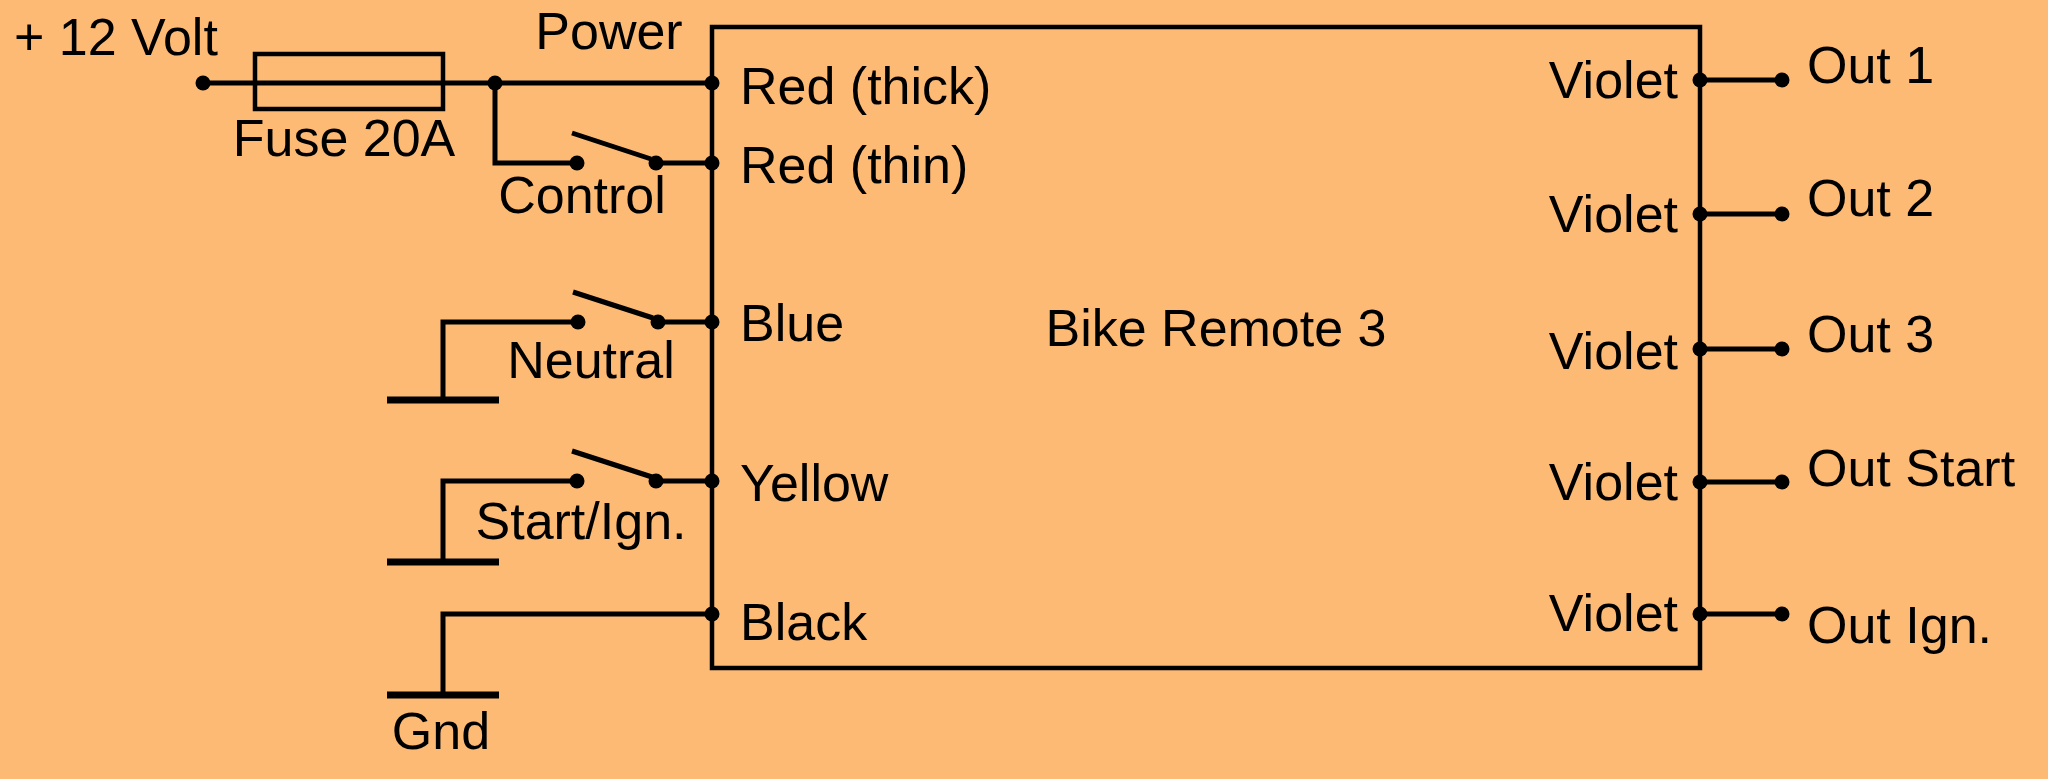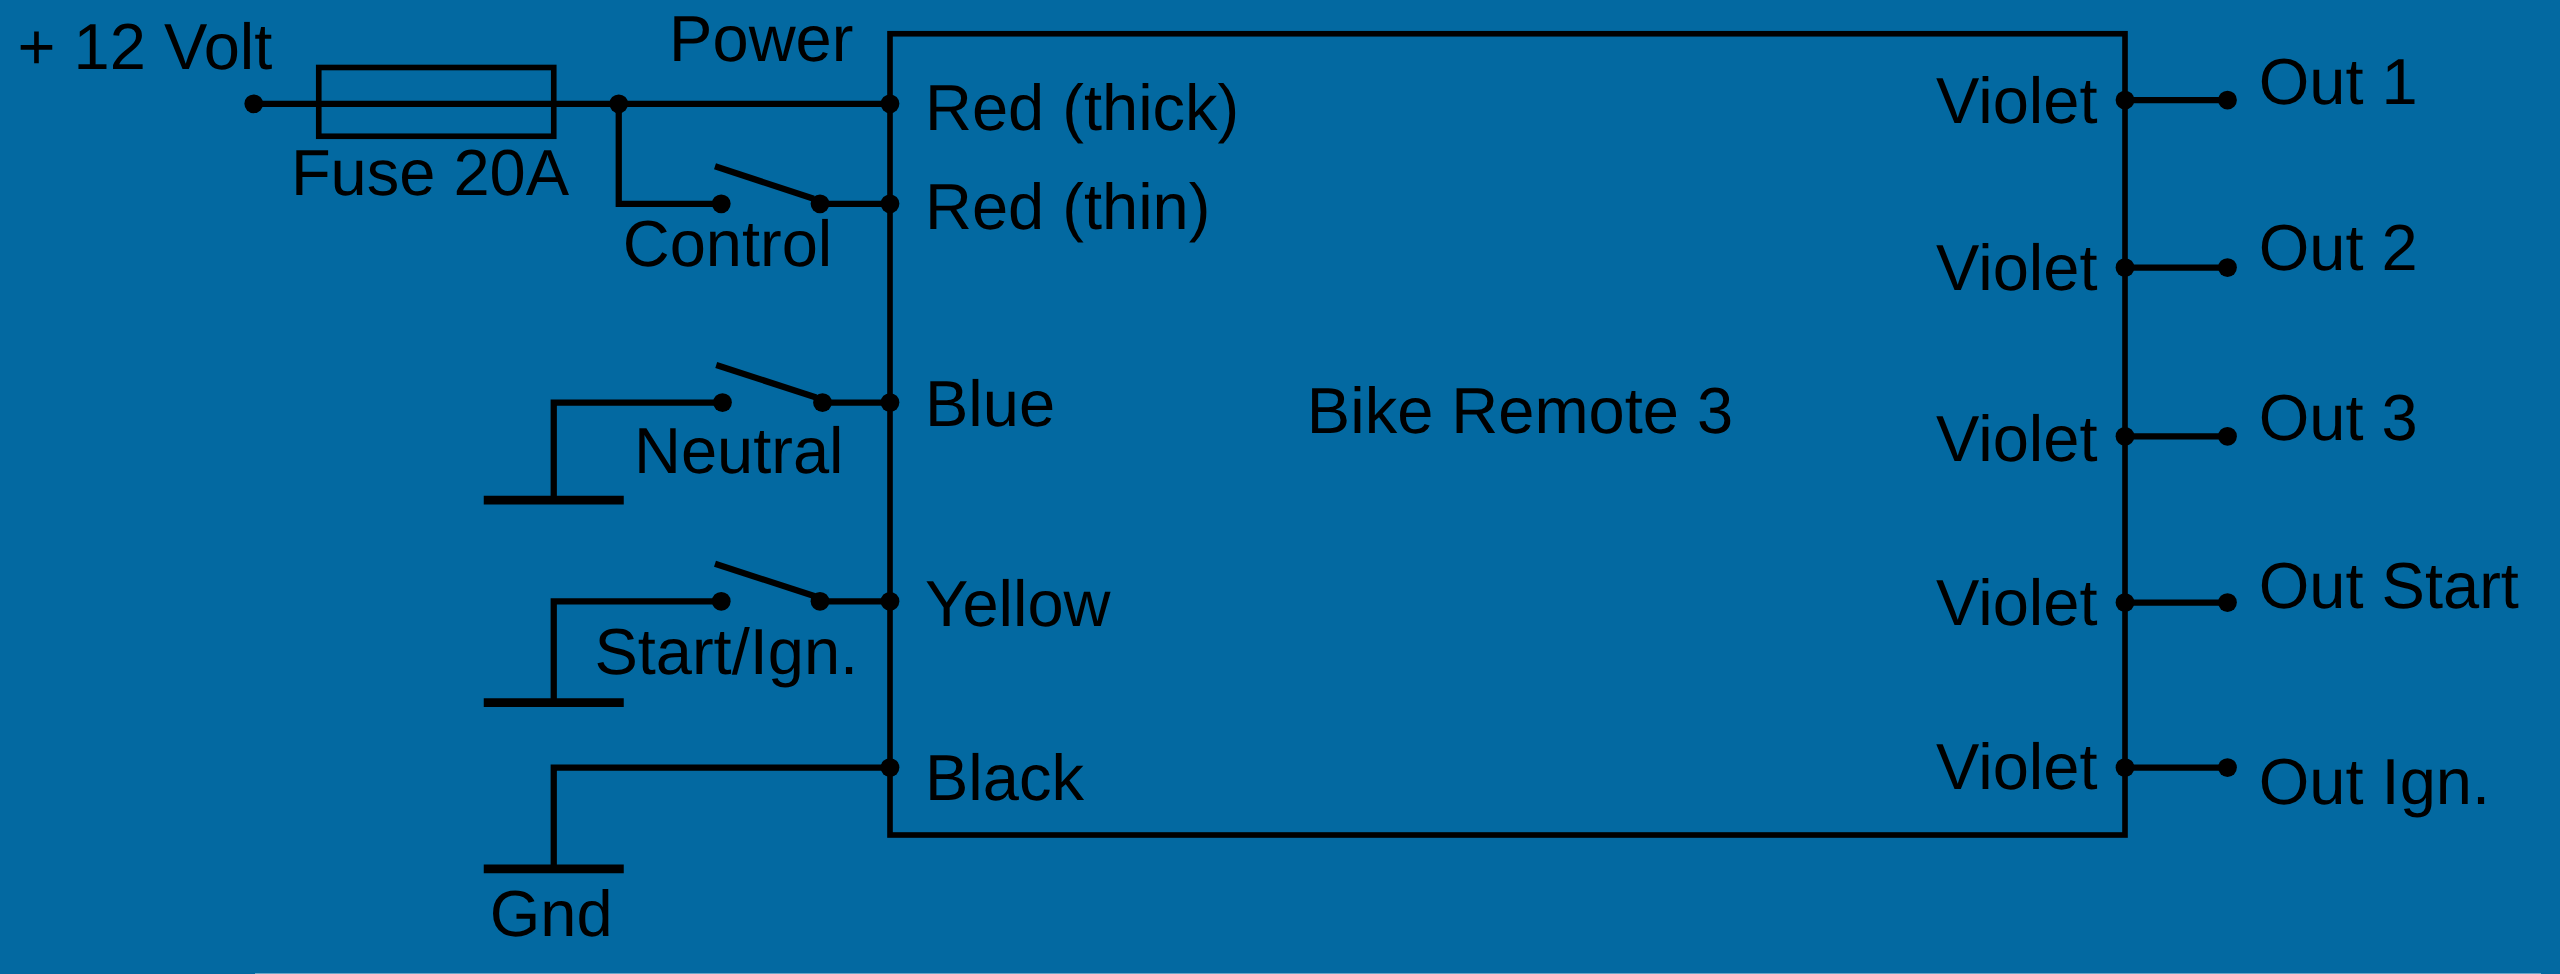--- a/index.html
+++ b/index.html
@@ -4,21 +4,21 @@
 <style>
   html, body {
     margin: 0;
     padding: 0;
     background: #ffffff;
   }
   .stage {
     position: relative;
     width: 2048px;
     height: 779px;
-    background: #0369a1;
+    background: #fdba74;
     overflow: hidden;
   }
   svg { display: block; }
   text {
     font-family: "Liberation Sans", sans-serif;
     font-size: 52px;
     fill: #000000;
   }
   .mid { text-anchor: middle; }
   .end { text-anchor: end; }

